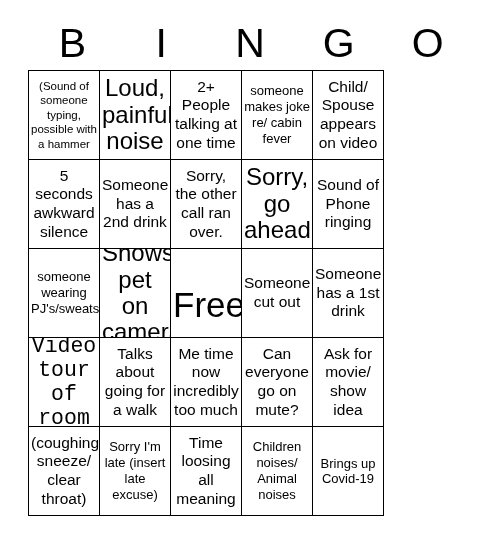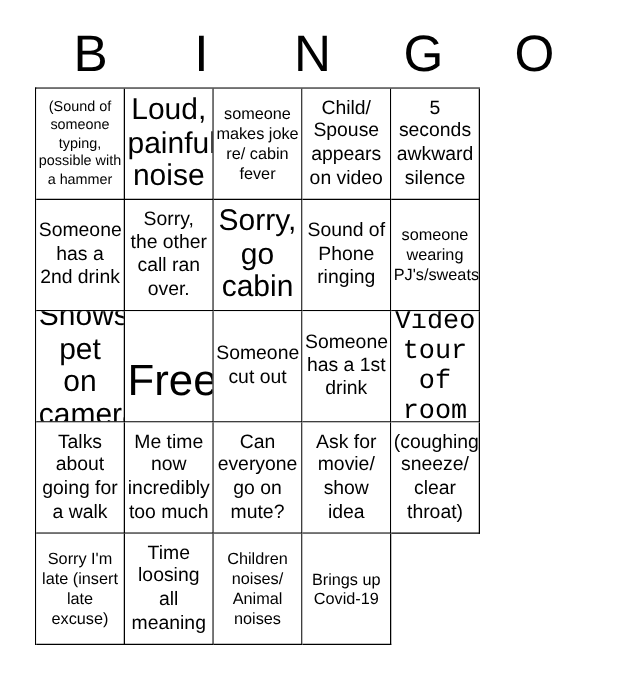--- a/index.html
+++ b/index.html
@@ -99,37 +99,40 @@
       <div class="header-letter">O</div>
     </div>
 
   <div id="bingo-grid">
       <div class="cell fs-xs">
         <span class="cell-text">(Sound of someone typing, possible with a hammer</span>
       </div>
       <div class="cell fs-xxl">
         <span class="cell-text">Loud, painful, noise</span>
       </div>
+      <div class="cell fs-md">
+        <span class="cell-text">2+ People talking at one time</span>
+      </div>
       <div class="cell fs-sm">
         <span class="cell-text">someone makes joke re/ cabin fever</span>
       </div>
       <div class="cell fs-md">
         <span class="cell-text">Child/ Spouse appears on video</span>
       </div>
       <div class="cell fs-md">
         <span class="cell-text">5 seconds awkward silence</span>
       </div>
       <div class="cell fs-md">
         <span class="cell-text">Someone has a 2nd drink</span>
       </div>
       <div class="cell fs-md">
         <span class="cell-text">Sorry, the other call ran over.</span>
       </div>
       <div class="cell fs-xxl">
-        <span class="cell-text">Sorry, go cabin</span>
+        <span class="cell-text">Sorry, go ahead</span>
       </div>
       <div class="cell fs-md">
         <span class="cell-text">Sound of Phone ringing</span>
       </div>
       <div class="cell fs-sm">
         <span class="cell-text">someone wearing PJ's/sweats</span>
       </div>
       <div class="cell fs-xxl">
         <span class="cell-text">Shows pet on camera</span>
       </div>

